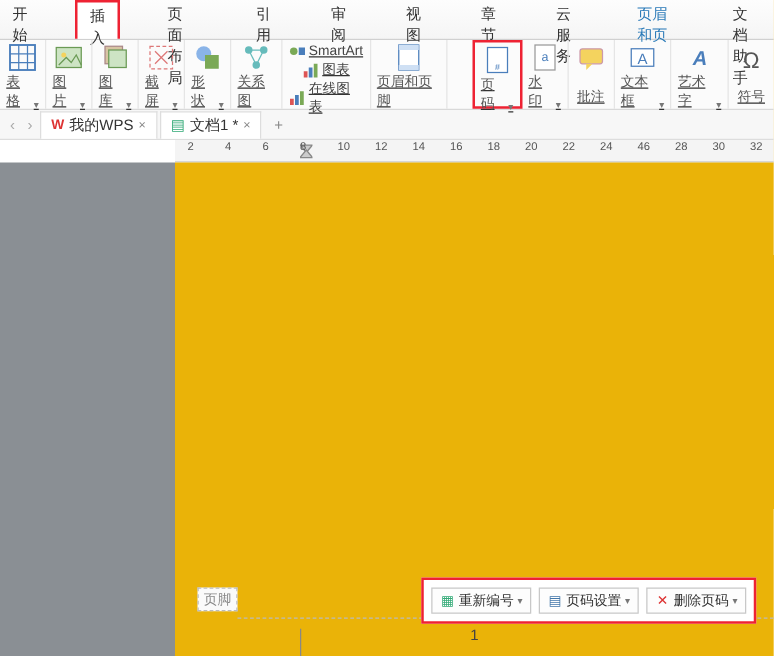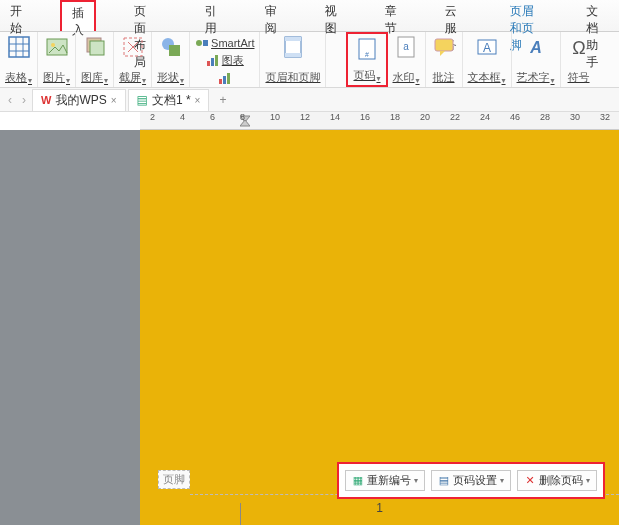--- a/index.html
+++ b/index.html
@@ -107,20 +107,35 @@
         <svg width="24" height="24">
           <circle cx="9" cy="9" r="6" fill="#8ab4e8"></circle>
           <rect x="10" y="10" width="11" height="11" fill="#7aa956"></rect>
         </svg>
       </span>
     <span class="rlabel">
         <span>形状</span>
         <span class="dd">▾</span>
       </span>
   </div>
+  <div class="rgrp big">
+    <span class="ricon">
+        <svg width="24" height="24">
+          <circle cx="6" cy="6" r="3" fill="#6bb"></circle>
+          <circle cx="18" cy="6" r="3" fill="#6bb"></circle>
+          <circle cx="12" cy="18" r="3" fill="#6bb"></circle>
+          <line x1="6" y1="6" x2="18" y2="6" stroke="#6bb"></line>
+          <line x1="6" y1="6" x2="12" y2="18" stroke="#6bb"></line>
+          <line x1="18" y1="6" x2="12" y2="18" stroke="#6bb"></line>
+        </svg>
+      </span>
+    <span class="rlabel">
+        <span>关系图</span>
+      </span>
+  </div>
   <div class="rgrp" style="justify-content:space-around;">
     <div class="mini-item">
         <svg width="14" height="14">
           <circle cx="4" cy="7" r="3" fill="#7aa956"></circle>
           <rect x="8" y="4" width="5" height="6" fill="#4a7ebb"></rect>
         </svg>
         <span>SmartArt</span>
       </div>
     <div class="mini-item">
         <svg width="14" height="14">
@@ -129,20 +144,21 @@
           <rect x="9" y="2" width="3" height="11" fill="#7aa956"></rect>
         </svg>
         <span>图表</span>
       </div>
     <div class="mini-item">
         <svg width="14" height="14">
           <rect x="1" y="8" width="3" height="5" fill="#d55"></rect>
           <rect x="5" y="5" width="3" height="8" fill="#4a7ebb"></rect>
           <rect x="9" y="2" width="3" height="11" fill="#7aa956"></rect>
         </svg>
+        <span>在线图表</span>
       </div>
   </div>
   <div class="rgrp big">
     <span class="ricon">
         <svg width="24" height="24">
           <rect x="4" y="2" width="16" height="20" fill="#fff" stroke="#4a7ebb"></rect>
           <rect x="4" y="2" width="16" height="4" fill="#cfe0f4"></rect>
           <rect x="4" y="18" width="16" height="4" fill="#cfe0f4"></rect>
         </svg>
       </span>

